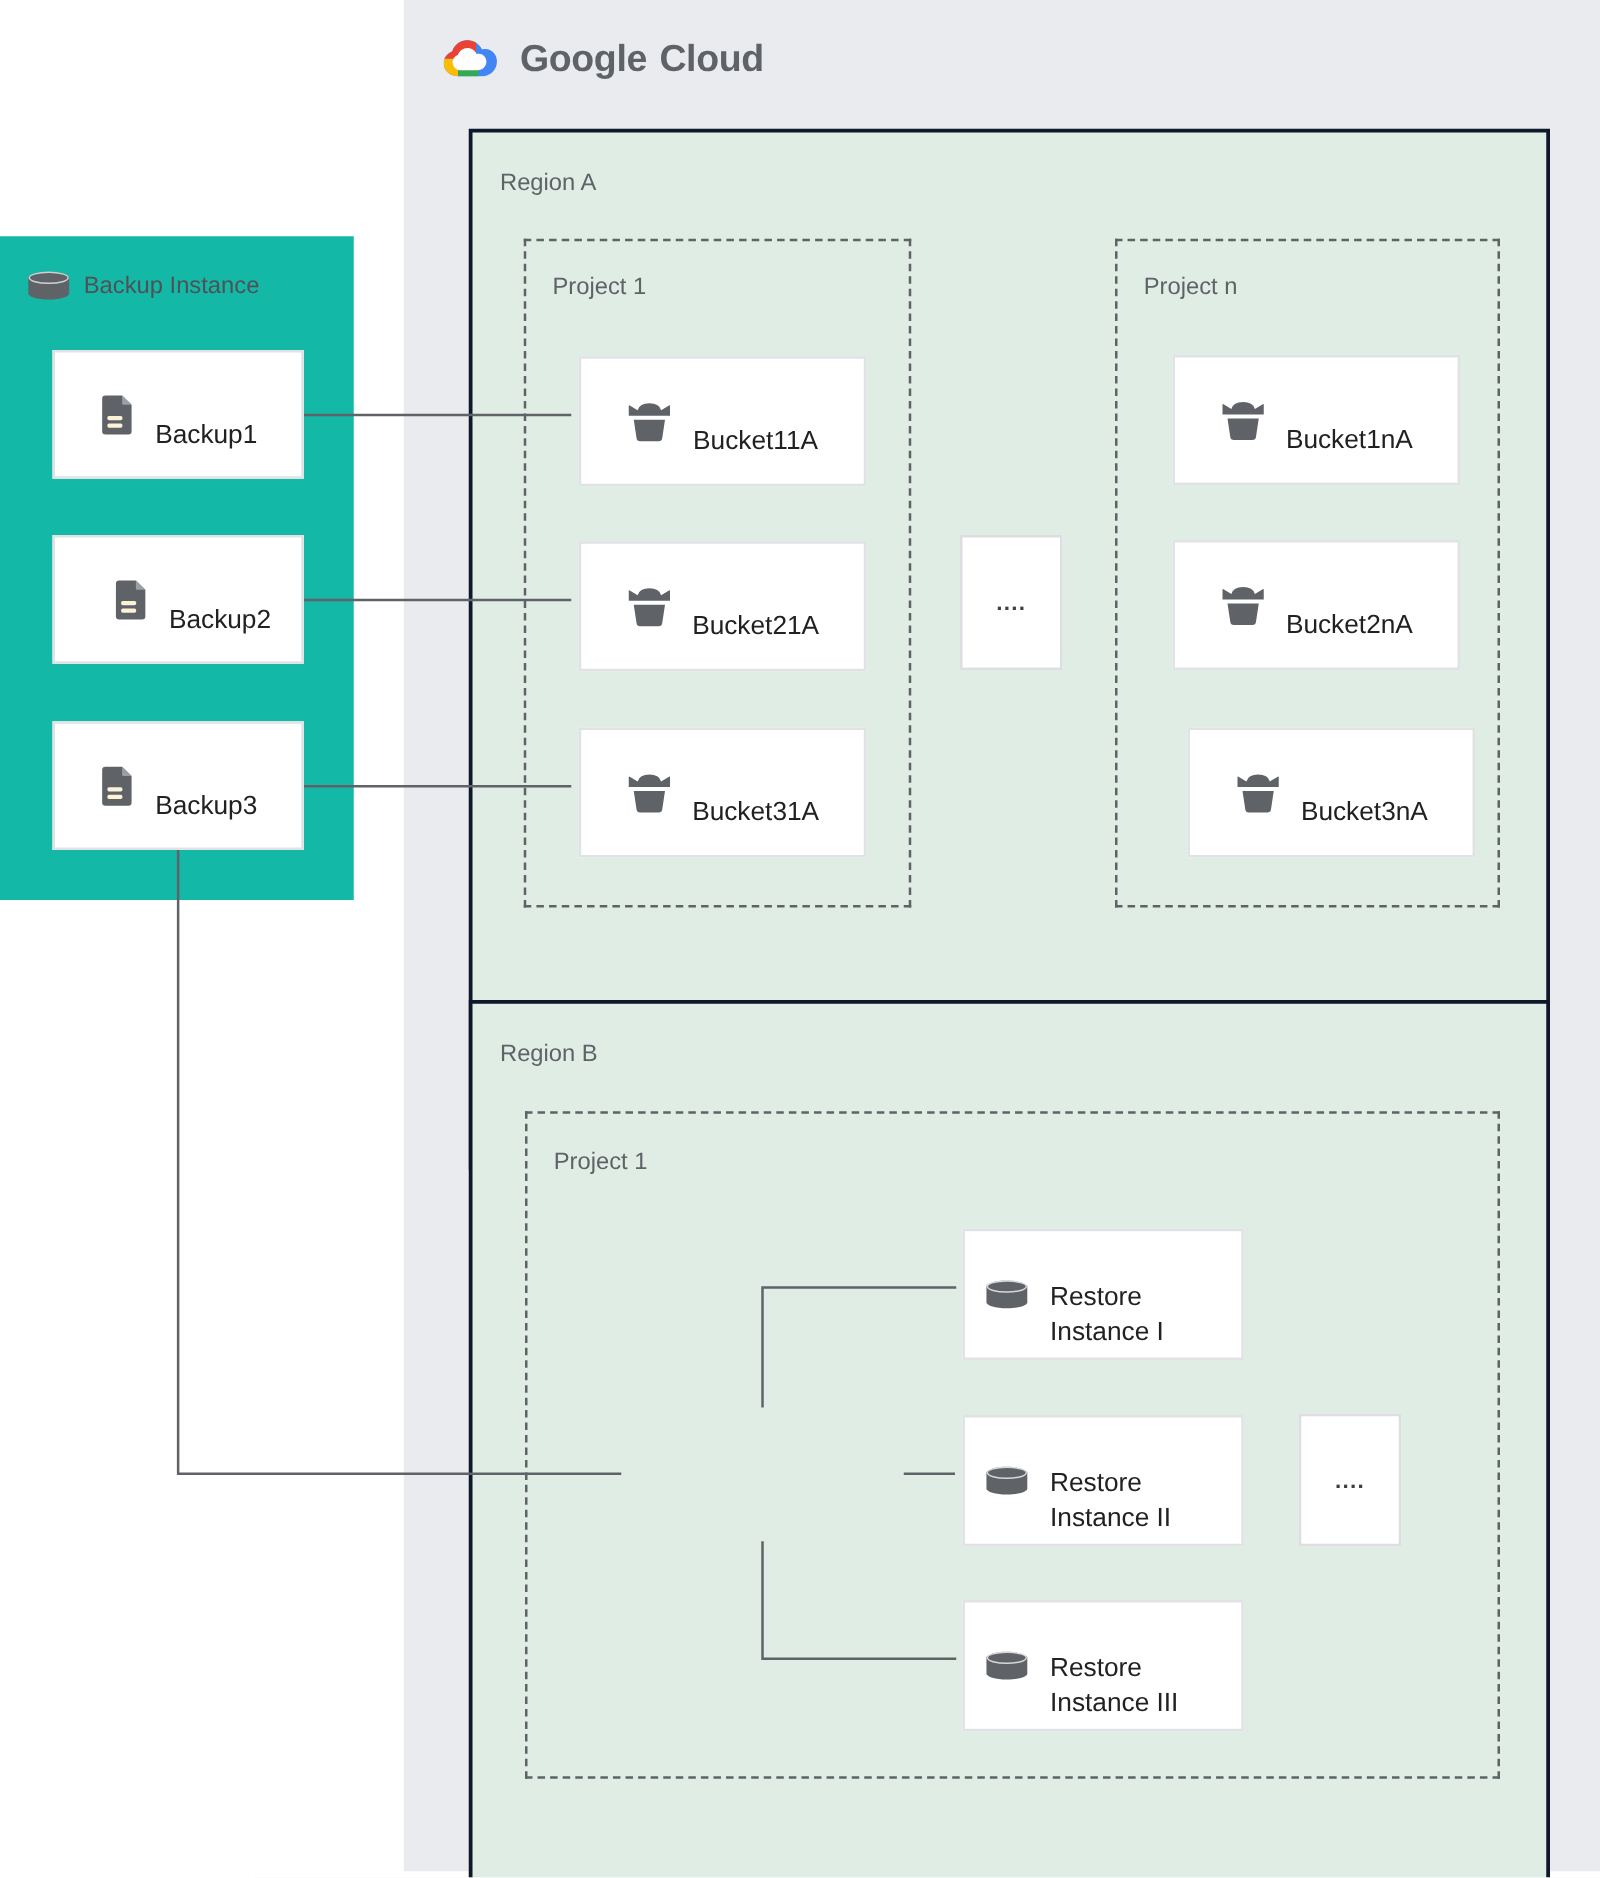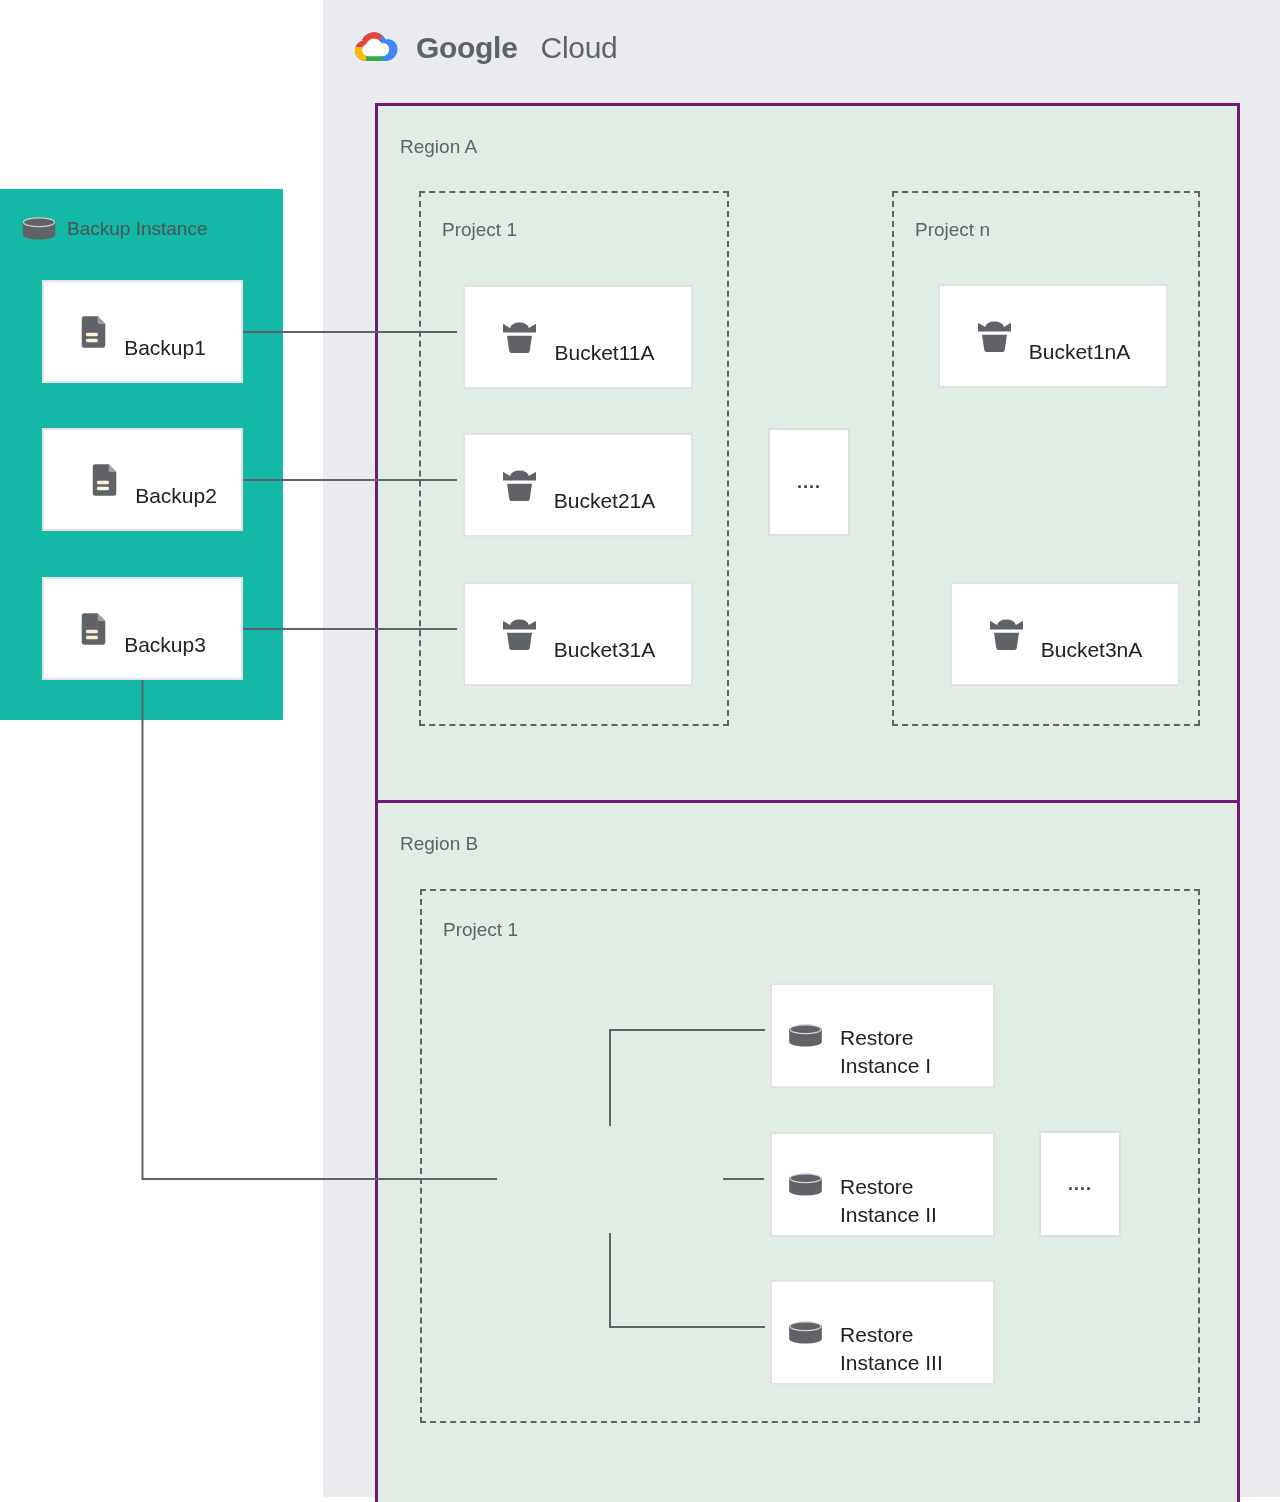--- a/index.html
+++ b/index.html
@@ -4,22 +4,22 @@
 <style>
   html,body{margin:0;padding:0;background:#ffffff;}
   .canvas{
     position:relative;width:1280px;height:1502px;background:#ffffff;
     font-family:"Liberation Sans",sans-serif;overflow:hidden;
   }
   .gcp-container{position:absolute;left:323px;top:0;width:957px;height:1497px;background:#E9EBEE;}
   .logo{position:absolute;left:30px;top:28px;display:flex;align-items:center;gap:17px;}
   .logo-text{font-size:30px;color:#5F6368;letter-spacing:-0.3px;}
   .logo-text .g1{font-weight:600;}
-  .logo-text .g2{font-weight:400;margin-left:23px;}
-  .region{position:absolute;left:52px;width:865px;height:833px;background:#DFEDE4;border:3px solid #701a75;box-sizing:border-box;}
+  .logo-text .g2{font-weight:700;margin-left:10px;}
+  .region{position:absolute;left:52px;width:865px;height:833px;background:#DFEDE4;border:3px solid #0f172a;box-sizing:border-box;}
   .region-a{top:103px;}
   .region-b{top:800px;}
   .zone-label{position:absolute;color:#5F6368;font-size:19px;white-space:nowrap;}
   .project{position:absolute;border:2px dashed #5F6368;box-sizing:border-box;}
   .node{
     position:absolute;background:#ffffff;border:2px solid #E0E2E6;box-sizing:border-box;
     display:flex;align-items:center;justify-content:center;gap:16px;
     color:#212121;font-size:21px;z-index:10;
   }
   .node .label{white-space:nowrap;margin-top:32px;}
@@ -109,20 +109,29 @@
         <div class="node" style="left:44px;top:91px;width:230px;height:104px;">
           <span class="icon">
             <svg width="37" height="34" viewBox="0 0 36 34" fill="currentColor">
               <path d="M1.5 12.5 L1.5 4.6 Q1.5 3.8 2.3 4.3 L8.6 8.1 Q10.2 2.6 18 2.6 Q25.8 2.6 27.4 8.1 L33.7 4.3 Q34.5 3.8 34.5 4.6 L34.5 12.5 Z"></path>
               <path d="M5.5 15.8 H30.5 L28.3 30.4 Q28 33 25.3 33 H10.7 Q8 33 7.7 30.4 Z"></path>
             </svg>
           </span>
           <span class="label">Bucket1nA</span>
         </div>
 
+        <div class="node" style="left:44px;top:239px;width:230px;height:104px;">
+          <span class="icon">
+            <svg width="37" height="34" viewBox="0 0 36 34" fill="currentColor">
+              <path d="M1.5 12.5 L1.5 4.6 Q1.5 3.8 2.3 4.3 L8.6 8.1 Q10.2 2.6 18 2.6 Q25.8 2.6 27.4 8.1 L33.7 4.3 Q34.5 3.8 34.5 4.6 L34.5 12.5 Z"></path>
+              <path d="M5.5 15.8 H30.5 L28.3 30.4 Q28 33 25.3 33 H10.7 Q8 33 7.7 30.4 Z"></path>
+            </svg>
+          </span>
+          <span class="label">Bucket2nA</span>
+        </div>
 
         <div class="node" style="left:56px;top:389px;width:230px;height:104px;">
           <span class="icon">
             <svg width="37" height="34" viewBox="0 0 36 34" fill="currentColor">
               <path d="M1.5 12.5 L1.5 4.6 Q1.5 3.8 2.3 4.3 L8.6 8.1 Q10.2 2.6 18 2.6 Q25.8 2.6 27.4 8.1 L33.7 4.3 Q34.5 3.8 34.5 4.6 L34.5 12.5 Z"></path>
               <path d="M5.5 15.8 H30.5 L28.3 30.4 Q28 33 25.3 33 H10.7 Q8 33 7.7 30.4 Z"></path>
             </svg>
           </span>
           <span class="label">Bucket3nA</span>
         </div>

